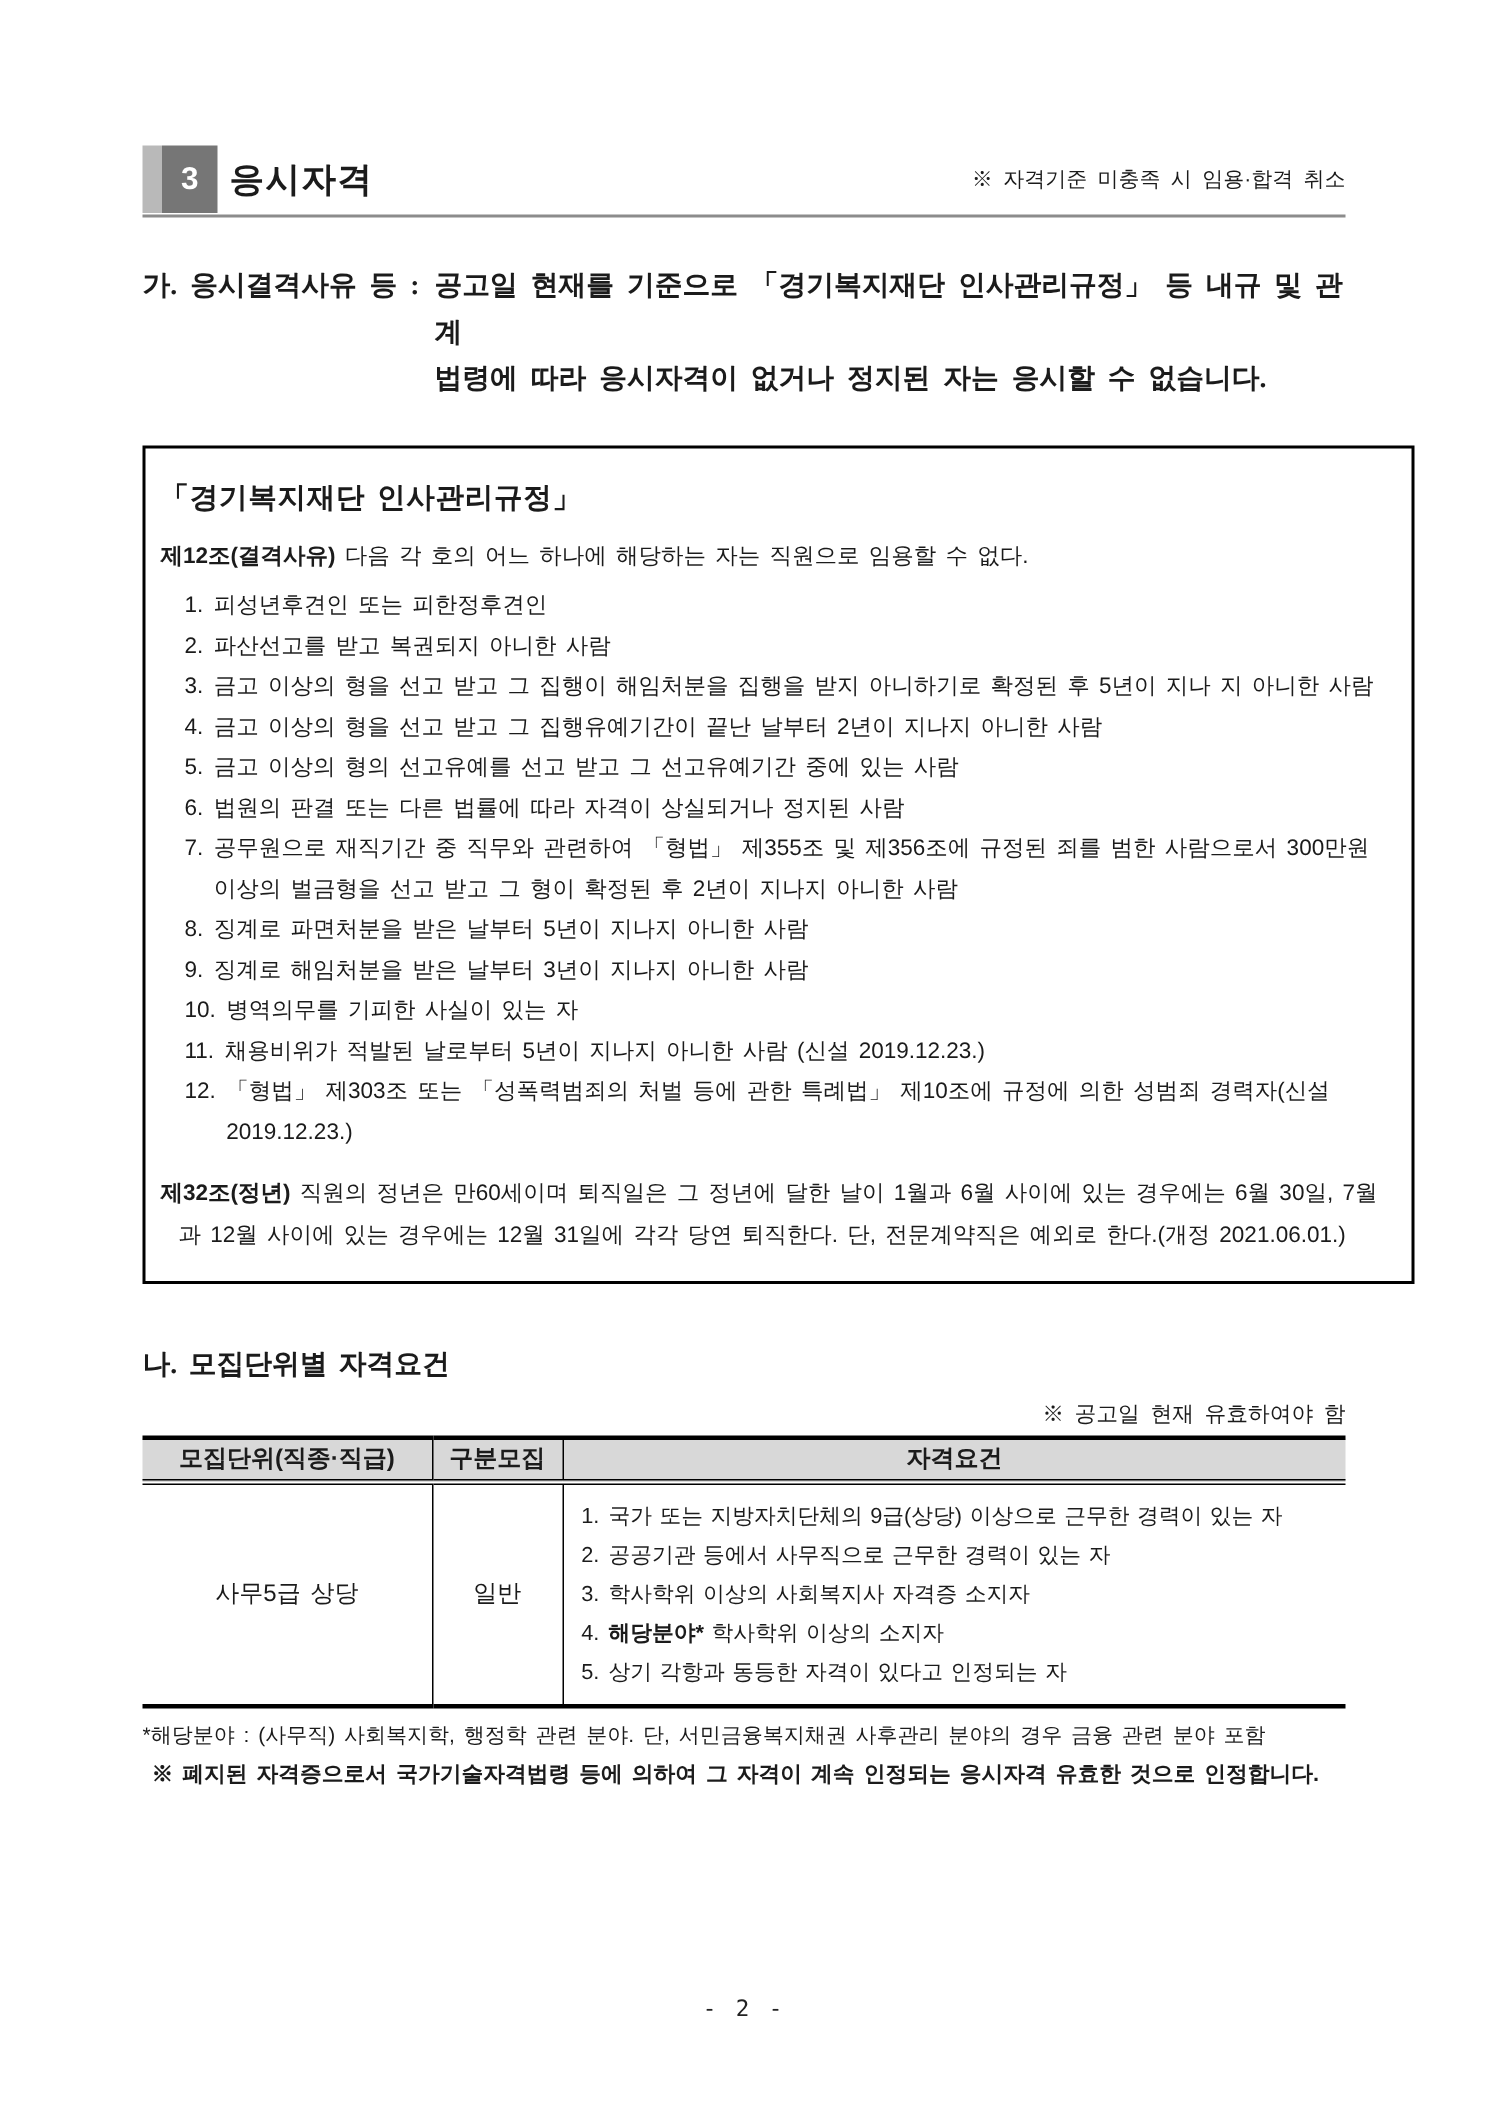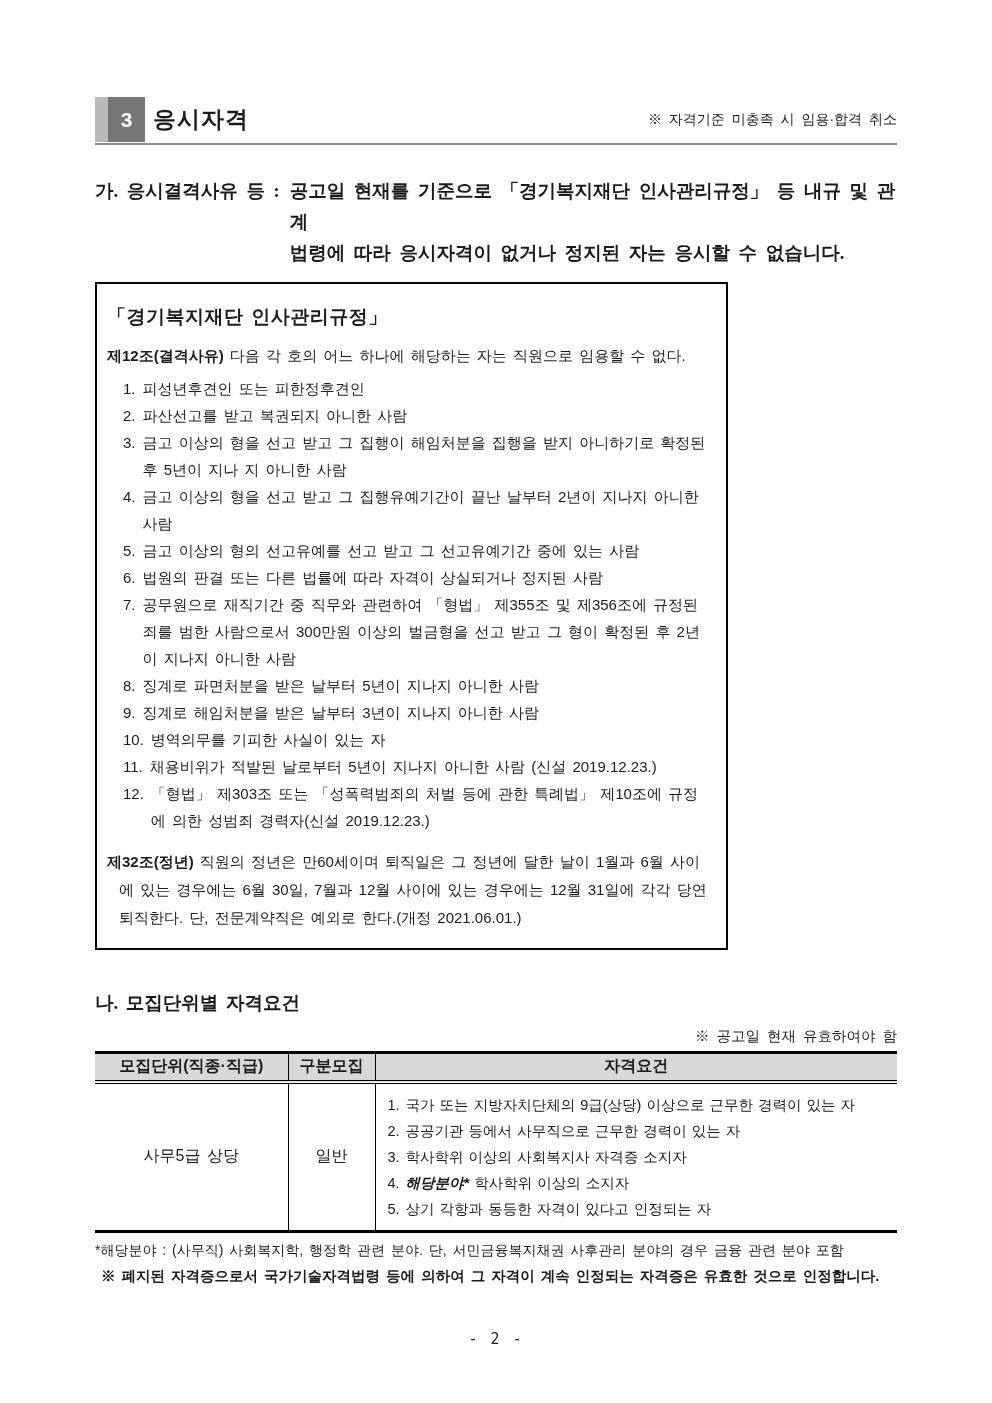--- a/index.html
+++ b/index.html
@@ -29,21 +29,21 @@
     display:flex; margin-top:31px;
     font-family:"Liberation Serif", serif; font-weight:bold;
     font-size:18.5px; line-height:31px; word-spacing:4px;
   }
   .ga-label { white-space:nowrap; margin-right:10px; }
   .ga-body { flex:1; }
   .ga-line { display:block; }
 
   
   .reg-box {
-    margin-top:13px; width:633px; border:2px solid #000000;
+    margin-top:28px; width:848px; border:2px solid #000000;
     padding:20px 16px 16px 10px;
     font-size:15px; word-spacing:2px;
   }
   .reg-title { font-size:19px; font-weight:800; letter-spacing:0.5px; margin-bottom:14px; }
   .reg-art { line-height:24px; margin-bottom:7px; padding-left:10px; text-indent:-10px; }
   .reg-art .art-label { font-weight:800; }
   .reg-items { margin-left:16px; }
   .ritem { display:flex; line-height:27px; }
   .rno { margin-right:7px; white-space:nowrap; }
   .rtext { flex:1; }
@@ -67,21 +67,21 @@
     text-align:center; vertical-align:middle; word-spacing:1px;
   }
   table.qual td {
     border-bottom:3px solid #000; vertical-align:middle;
   }
   table.qual th.mid, table.qual td.mid { border-left:1.5px solid #000; border-right:1.5px solid #000; }
   td.cell-unit, td.cell-cat { text-align:center; font-size:16px; word-spacing:2px; }
   td.cell-qual { padding:8px 6px 8px 12px; }
   .qitem { display:flex; font-size:14.5px; line-height:26px; word-spacing:1px; }
   .qno { margin-right:6px; white-space:nowrap; }
-  .qbold { font-weight:800;font-style:italic; }
+  .qbold { font-weight:800; }
 
   
   .fn1 { margin-top:9px; font-size:14px; word-spacing:2px; }
   .fn2 { margin-top:7px; padding-left:6px; font-size:14.5px; font-weight:800; word-spacing:2px; }
 
   
   .page-num {
     position:absolute; left:0; top:1330px; width:992px;
     text-align:center; font-family:"DejaVu Sans Mono", monospace;
     font-size:15px; letter-spacing:2px; color:#222;
@@ -212,18 +212,18 @@
             <div class="qitem">
                 <span class="qno">5.</span>
                 <span><span class="qbold"></span><span>상기 각항과 동등한 자격이 있다고 인정되는 자</span></span>
               </div>
           </td>
         </tr>
       </tbody>
     </table>
 
     <div class="fn1">*해당분야 : (사무직) 사회복지학, 행정학 관련 분야. 단, 서민금융복지채권 사후관리 분야의 경우 금융 관련 분야 포함</div>
-    <div class="fn2">※ 폐지된 자격증으로서 국가기술자격법령 등에 의하여 그 자격이 계속 인정되는 자격증은 유효한 것으로 인정합니다.</div>
+    <div class="fn2">※ 폐지된 자격증으로서 국가기술자격법령 등에 의하여 그 자격이 계속 인정되는 응시자격 유효한 것으로 인정합니다.</div>
 
   </div>
 
   <div class="page-num">- 2 -</div>
 </div>
 
 </body></html>

